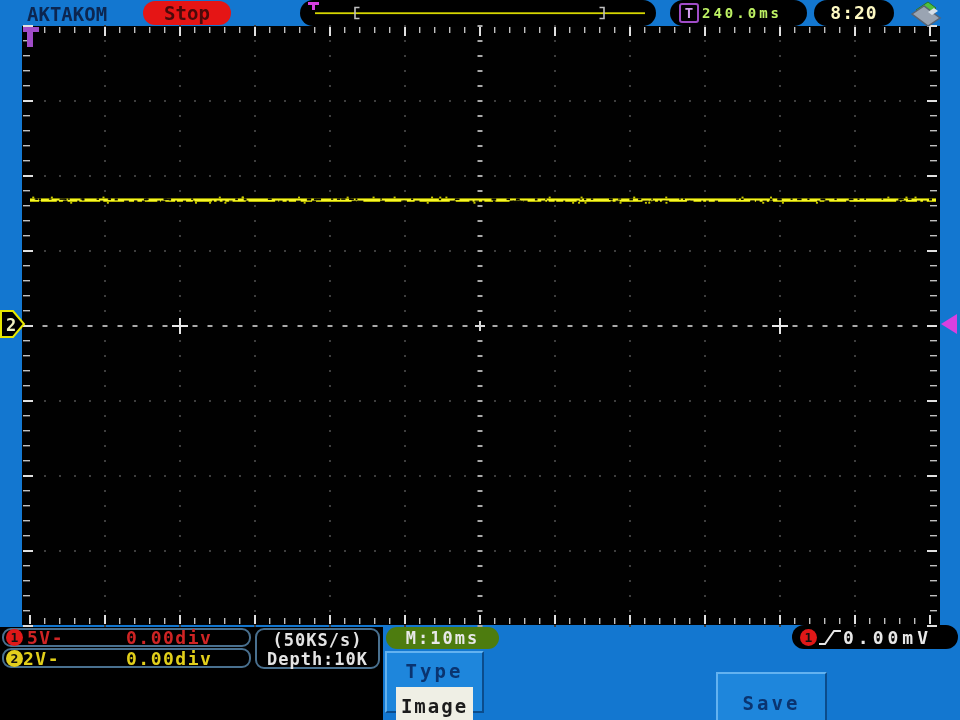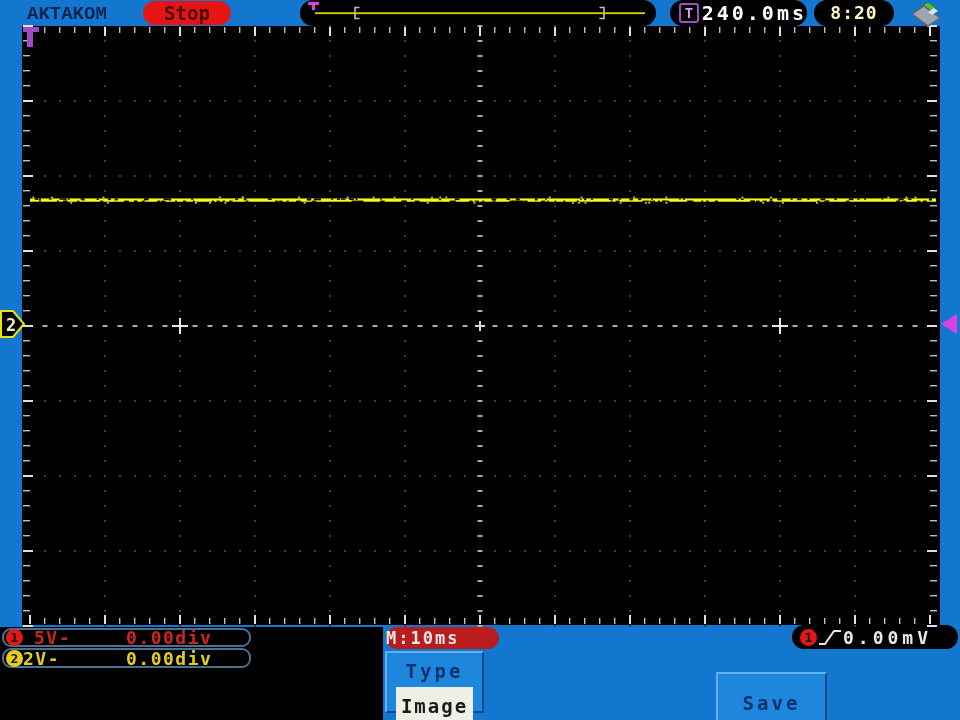--- a/index.html
+++ b/index.html
@@ -6,47 +6,47 @@
   body{
     width:960px;height:720px;position:relative;overflow:hidden;
     background:#1377d0;
     font-family:"DejaVu Sans Mono","Liberation Mono",monospace;
     font-weight:bold;
     -webkit-font-smoothing:none;
   }
   .abs{position:absolute;}
   
   .topbar{left:0;top:0;width:960px;height:26px;}
-  .brand{left:27px;top:3px;font-size:19px;color:#0c2650;letter-spacing:0px;font-family:Liberation Mono, monospace;}
+  .brand{left:27px;top:3px;font-size:19px;color:#0c2650;letter-spacing:0px;}
   .stop-pill{left:143px;top:1px;width:88px;height:24px;background:#e51515;border-radius:12px;
              text-align:center;line-height:24px;font-size:19px;color:#4a0a0a;}
   .rec-pill{left:300px;top:0px;width:356px;height:26px;background:#000;border-radius:13px;}
   .time-pill{left:670px;top:0px;width:137px;height:26px;background:#000;border-radius:13px;
              display:flex;align-items:center;}
   .tbox{display:inline-block;width:16px;height:16px;margin-left:9px;border:2px solid #a04cc8;border-radius:3px;
         color:#d2a0ee;font-size:14px;line-height:16px;text-align:center;}
-  .time-val{color:#ffffff;font-size:20px;letter-spacing:3px;margin-left:3px;}
+  .time-val{color:#bef264;font-size:14px;letter-spacing:3px;margin-left:3px;}
   .clock-pill{left:814px;top:0px;width:80px;height:26px;background:#000;border-radius:13px;
               text-align:center;line-height:26px;color:#fef9c3;font-size:18px;letter-spacing:1px;}
   
   .plot{left:22px;top:26px;width:918px;height:599px;background:#010101;}
   
   .blackdock{left:0;top:627px;width:383px;height:93px;background:#000;}
   .rbox{position:absolute;background:#000;border:2px solid #49708f;border-radius:9px;box-sizing:border-box;}
   .chrow{display:flex;align-items:center;}
   .circ{display:inline-block;width:17px;height:17px;border-radius:50%;
         text-align:center;line-height:17px;font-size:13px;color:#111;flex:0 0 auto;}
   .c-red{background:#e01818;}
   .c-yel{background:#e3cf1d;}
   .t-red{color:#cf2424;}
   .t-yel{color:#e2cf1a;}
   .scope18{font-size:18px;letter-spacing:1.5px;}
   .acqbox{text-align:center;color:#e4e4e4;font-size:17px;letter-spacing:1px;line-height:19px;padding-top:1px;}
-  .m-pill{left:386px;top:627px;width:113px;height:22px;background:#b91c1c;border-radius:11px;
-          text-align:left;line-height:22px;color:#e8e8e8;font-size:17px;letter-spacing:2px;}
+  .m-pill{left:386px;top:627px;width:113px;height:22px;background:#4d7c0f;border-radius:11px;
+          text-align:center;line-height:22px;color:#e8e8e8;font-size:17px;letter-spacing:2px;}
   .trig-pill{left:792px;top:625px;width:166px;height:24px;background:#000;border-radius:12px;
              display:flex;align-items:center;}
   
   .btn{background:#1e86dc;border:2px solid;border-color:#63b2f0 #0b4c8c #0b4c8c #63b2f0;
        box-sizing:border-box;color:#0a3470;}
   .type-btn{left:385px;top:651px;width:99px;height:62px;text-align:center;}
   .type-label{margin-top:7px;font-size:19px;letter-spacing:3px;}
   .type-value{display:inline-block;margin-top:5px;padding:8px 5px;background:#efefe5;color:#1c1c1c;
               font-size:19px;letter-spacing:2px;line-height:23px;}
   .save-btn{left:716px;top:672px;width:111px;height:63px;text-align:center;line-height:59px;
@@ -65,27 +65,31 @@
     <span class="time-val">240.0ms</span>
   </div>
   <div class="abs clock-pill">8:20</div>
 </div>
 
 <div class="abs plot"></div>
 
 <div class="abs blackdock">
   <div class="rbox chrow" style="left:2px;top:1px;width:249px;height:19px;">
     <span class="circ c-red" style="margin-left:2px;">1</span>
-    <span class="t-red scope18" style="margin-left:11px;">5V-</span>
+    <span class="t-red scope18" style="margin-left:4px;">5V-</span>
     <span class="t-red scope18" style="position:absolute;left:122px;">0.00div</span>
   </div>
   <div class="rbox chrow" style="left:2px;top:21px;width:249px;height:20px;">
     <span class="circ c-yel" style="margin-left:2px;">2</span>
     <span class="t-yel scope18" style="margin-left:0;">2V-</span>
     <span class="t-yel scope18" style="position:absolute;left:122px;">0.00div</span>
+  </div>
+  <div class="rbox acqbox" style="left:255px;top:1px;width:125px;height:41px;">
+    <div>(50KS/s)</div>
+    <div>Depth:10K</div>
   </div>
 
 </div>
 
 <div class="abs m-pill">M:10ms</div>
 
 <div class="abs trig-pill">
   <span class="circ c-red" style="margin-left:8px;">1</span>
   <svg width="26" height="20" viewBox="0 0 26 20">
     <path d="M2,17 h6 l9,-13 h7" stroke="#e8e8e8" stroke-width="2" fill="none"></path>

